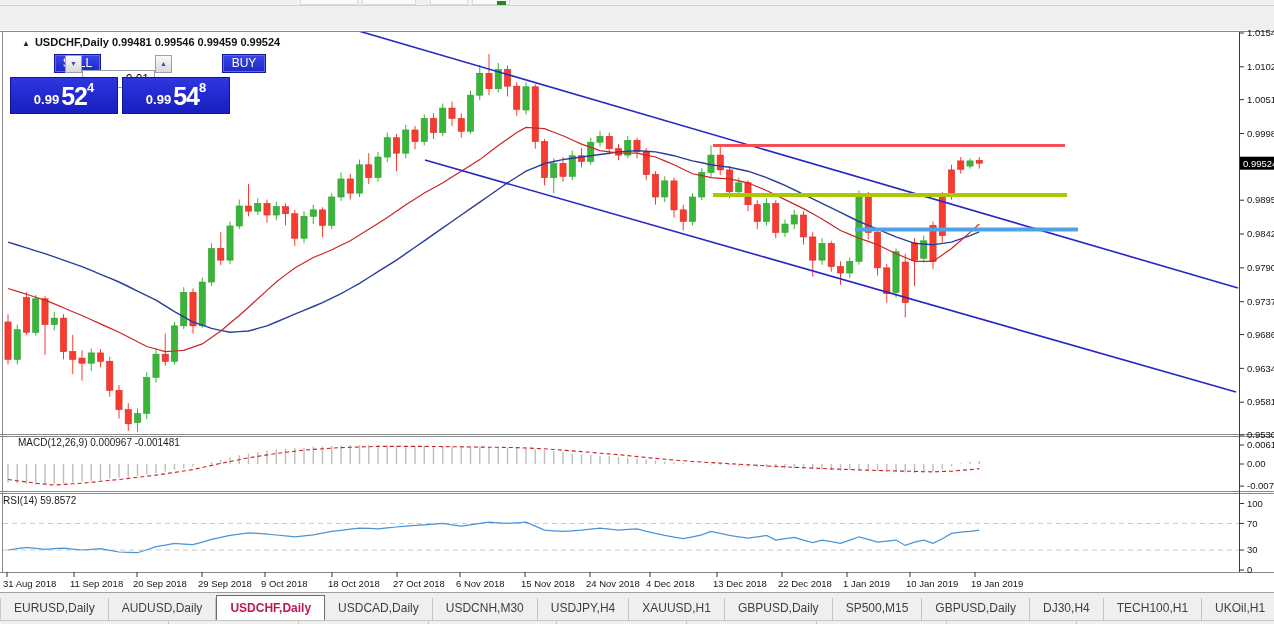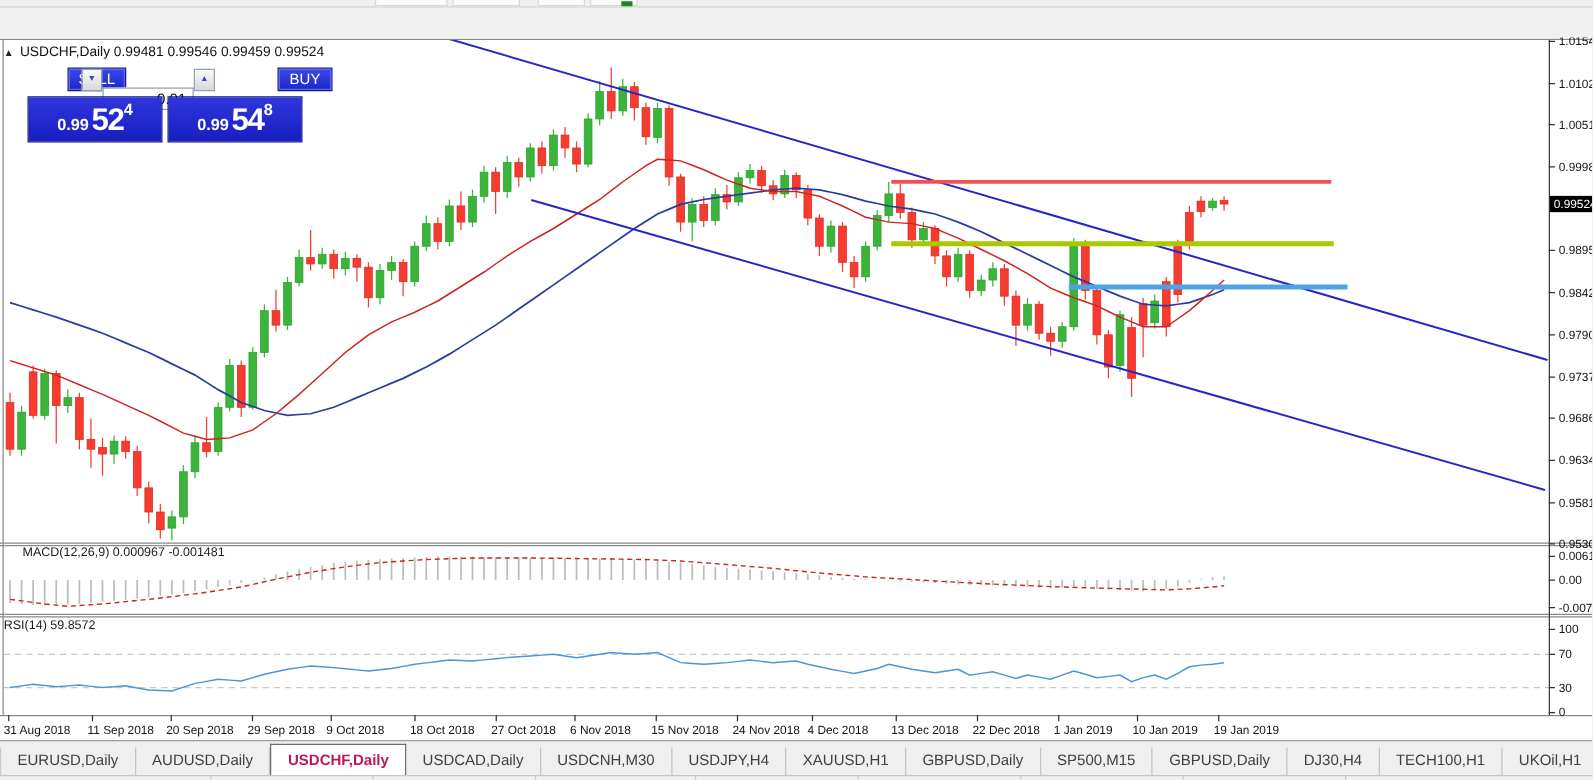--- a/index.html
+++ b/index.html
@@ -14,34 +14,34 @@
   
   .tf-bar{position:absolute;top:6px;left:0;width:1274px;height:24px;background:#f4f4f4;display:flex;align-items:center;padding-left:4px;border-bottom:1px solid #b9b9b9;}
   .tf-btn{height:18px;line-height:16px;padding:0 6px;margin:0 1px;font-size:10px;font-weight:bold;color:#3c3c3c;border:1px solid transparent;background:transparent;cursor:default;}
   .tf-btn.active{background:#fdfdfd;border:1px solid #a8a8a8;}
   .tf-sep{width:1px;height:16px;background:#cfcfcf;border-right:1px solid #ffffff;margin:0 6px;}
 
   
   .chart-window{position:absolute;top:30px;left:0;width:1274px;height:562px;background:#ffffff;}
   .chart-window svg{position:absolute;top:0;left:0;}
 
-  .chart-header{position:absolute;top:6px;left:3px;font-size:11px;color:#111;white-space:nowrap;}
+  .chart-header{position:absolute;top:6px;left:22px;font-size:11px;color:#111;white-space:nowrap;font-weight:bold;}
   .chart-header .tri{font-size:8px;margin-right:5px;color:#222;}
 
   
   .ocp{position:absolute;top:24px;left:10px;width:222px;}
   .ocp-row{position:relative;height:19px;}
   .btn-blue{position:absolute;top:0;height:19px;background:linear-gradient(#3a47e6,#1d28c6);border:1px solid #1016a0;box-shadow:inset 0 0 0 1px #5d68f0;color:#fff;font-size:12px;text-align:center;line-height:17px;cursor:pointer;margin-left:44px;}
   .sell-btn{left:0;width:47px;}
   .buy-btn{left:168px;width:44px;}
   .spin{position:absolute;top:1px;width:17px;height:18px;background:linear-gradient(#fafafa,#d9d9d9);border:1px solid #9aa0b4;color:#3949c8;font-size:7px;text-align:center;line-height:16px;cursor:pointer;}
   .spin.down{left:55px;}
   .spin.up{left:145px;}
   .vol-field{position:absolute;top:16px;left:72px;width:73px;height:18px;background:#fff;border:1px solid #9aa0b4;font-size:12px;color:#000;text-align:right;padding:0 5px;line-height:16px;}
-  .big-box{position:absolute;top:23px;width:108px;height:37px;background:linear-gradient(#2e36dd,#181fc0);border:1px solid #101690;color:#fff;cursor:pointer;display:flex;align-items:flex-end;justify-content:center;padding-bottom:3px;margin-left:12px;}
+  .big-box{position:absolute;top:23px;width:108px;height:37px;background:linear-gradient(#2e36dd,#181fc0);border:1px solid #101690;color:#fff;cursor:pointer;display:flex;align-items:flex-end;justify-content:center;padding-bottom:3px;}
   .big-box.sell{left:0;}
   .big-box.buy{left:112px;}
   .big-box .small{font-size:13px;font-weight:bold;margin-right:2px;line-height:20px;}
   .big-box .big{font-size:25px;font-weight:bold;line-height:28px;letter-spacing:-1px;}
   .big-box .sup{font-size:13px;font-weight:bold;align-self:flex-start;margin-top:2px;}
 
   .ind-label{position:absolute;font-size:10px;color:#1a1a1a;white-space:nowrap;}
   .macd-label{top:407px;left:7px;padding-left:11px;}
   .rsi-label{top:465px;left:3px;}
 

